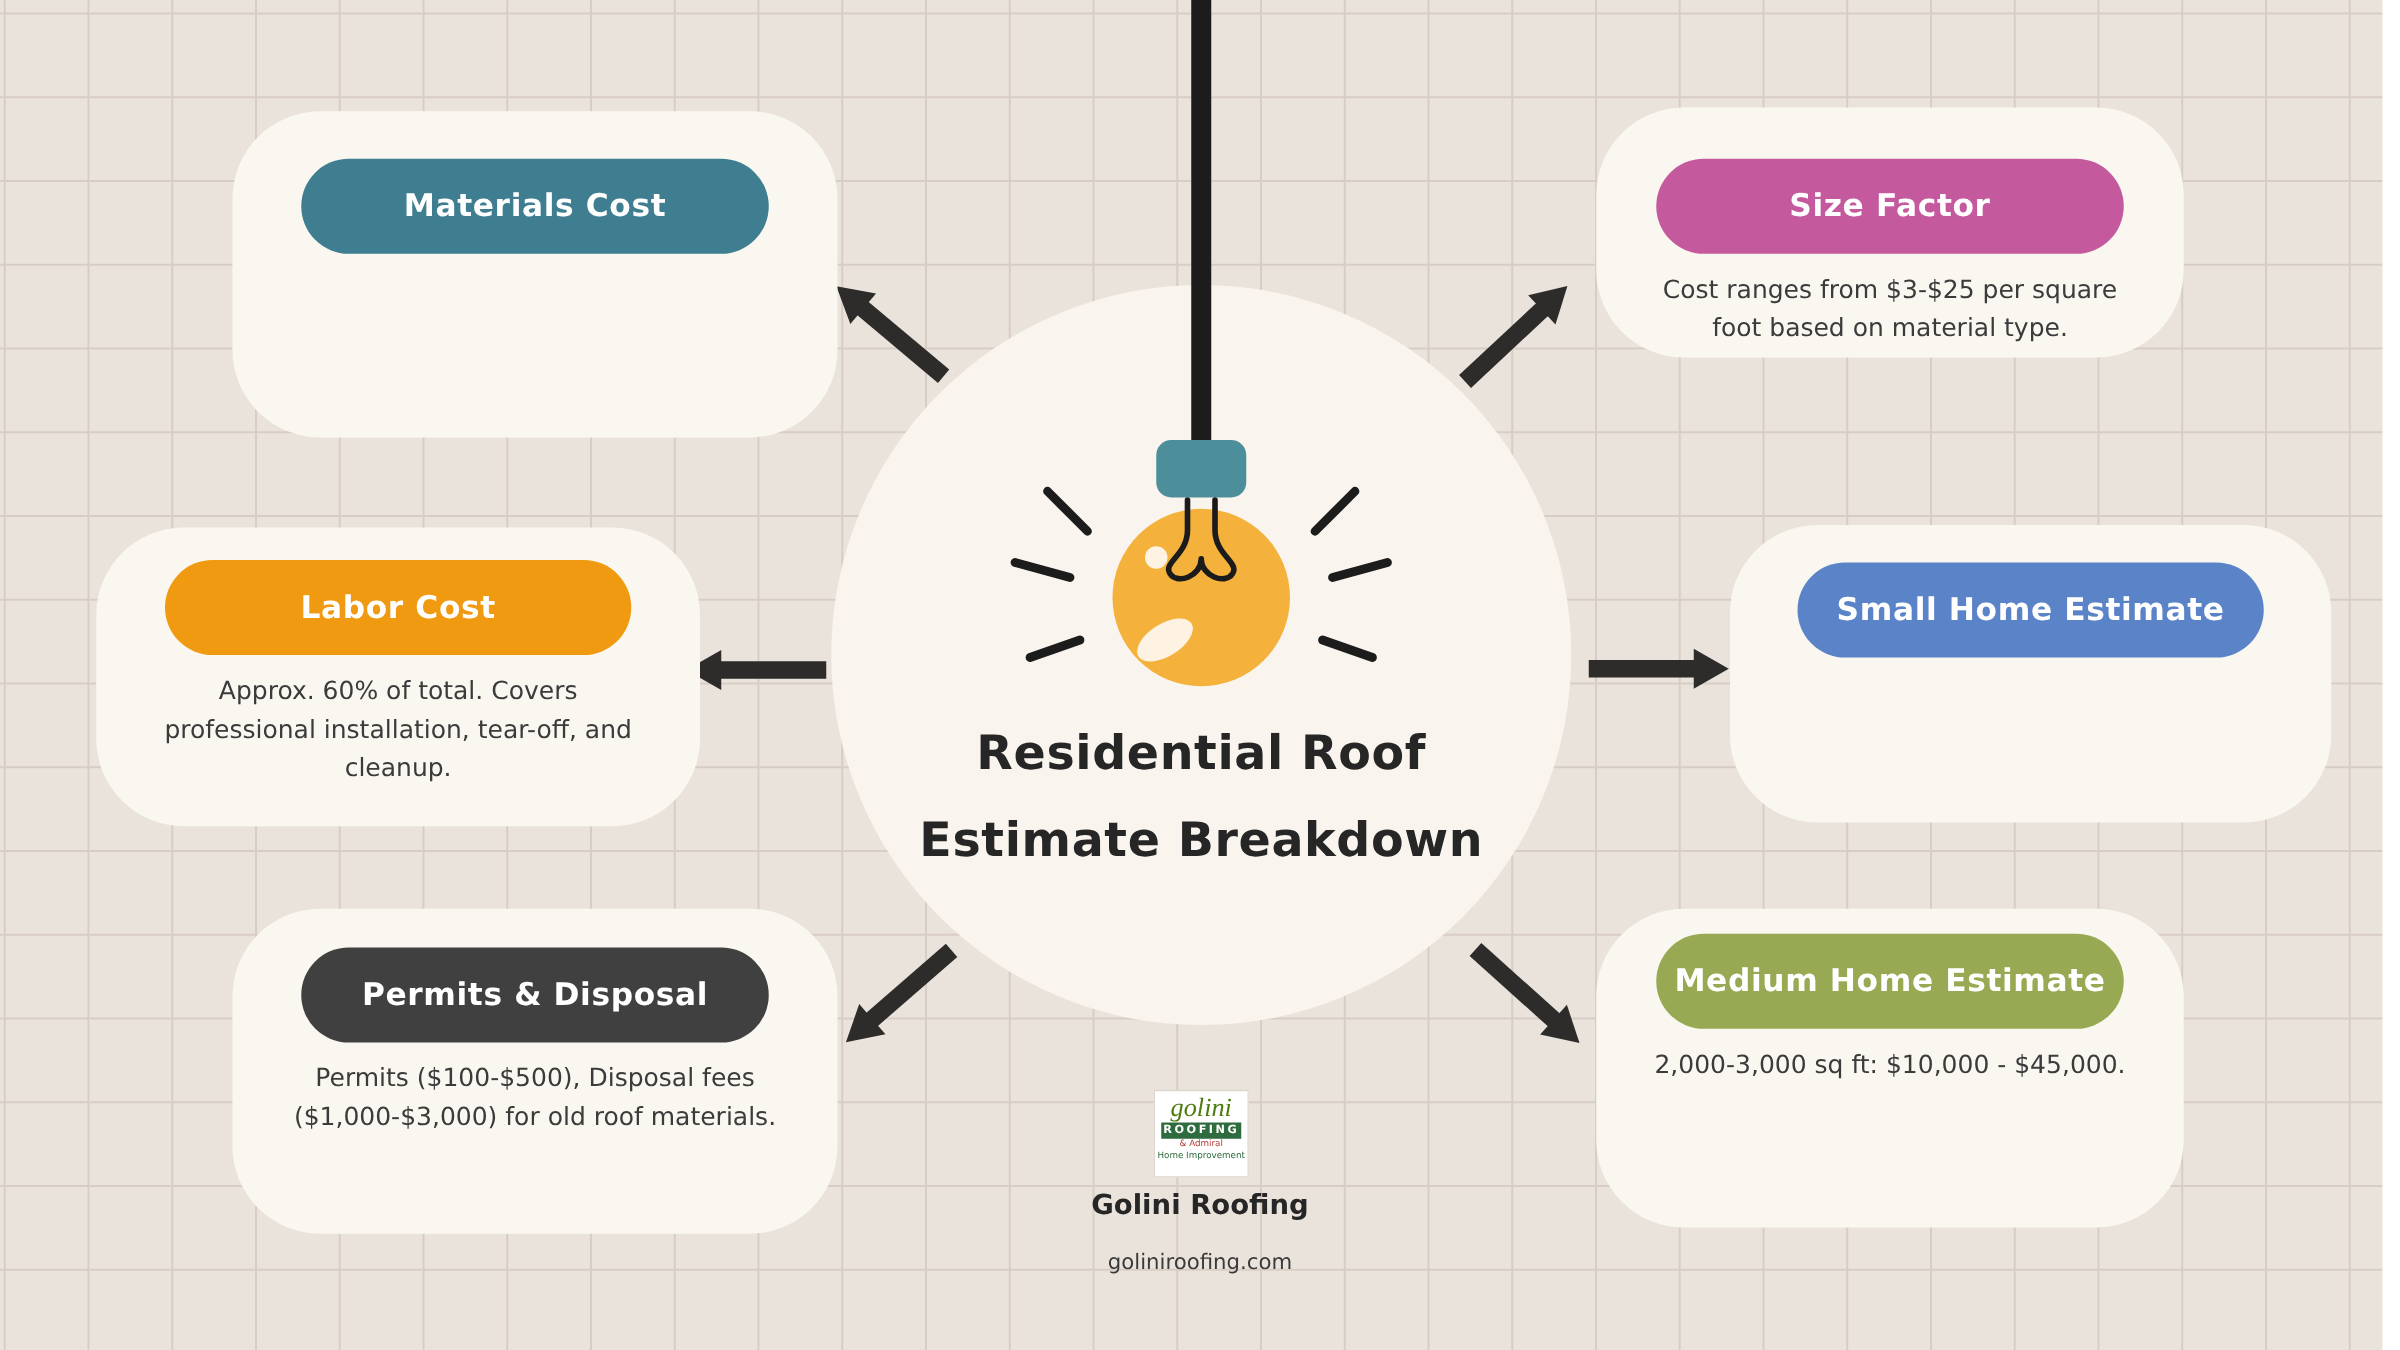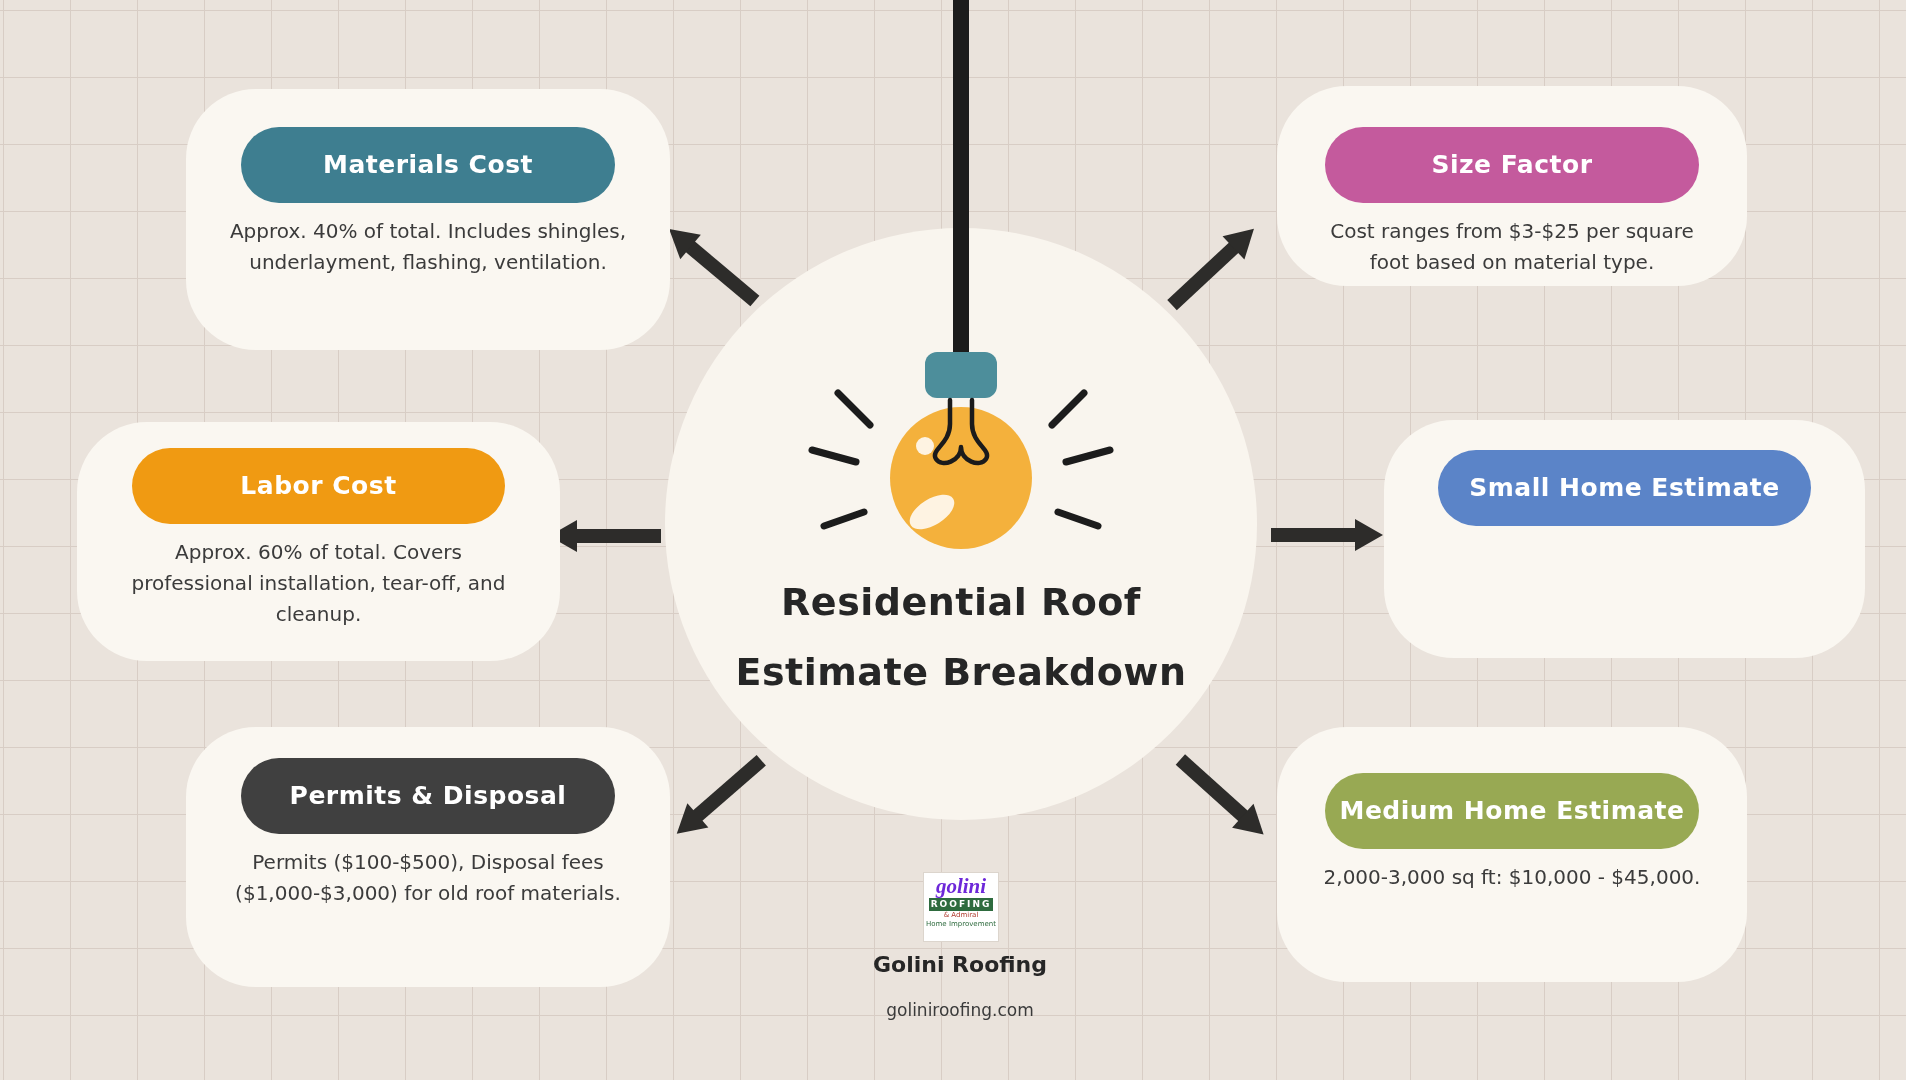--- a/index.html
+++ b/index.html
@@ -52,22 +52,22 @@
     border-top:16px solid transparent; border-bottom:16px solid transparent;
     border-left:28px solid #2d2c2a;
   }
 
   
   .logo {
     position:absolute; left:923px; top:872px; width:76px; height:70px;
     background:#ffffff; text-align:center; padding-top:2px; border:1px solid #dcd5cd;
   }
   .logo-golini {
-    font-family:"Liberation Serif","DejaVu Serif",serif; font-weight:bold; font-style:italic;
-    font-size:21px; color:#6d28d9; line-height:22px;
+    font-family:"Liberation Serif","DejaVu Serif",serif; font-weight:normal; font-style:italic;
+    font-size:21px; color:#4d7c0f; line-height:22px;
   }
   .logo-roofing {
     margin:1px auto 0; width:64px; background:#2e6b3e; color:#ffffff;
     font-size:9px; font-weight:bold; letter-spacing:2px; line-height:13px;
   }
   .logo-sub { font-size:7px; line-height:9px; }
   .logo-sub.red { color:#b03a2e; }
   .logo-sub.green { color:#2e6b3e; }
 
   .brand { position:absolute; left:0; top:952px; width:1920px; text-align:center; font-size:22px; font-weight:bold; color:#262626; }
@@ -120,21 +120,20 @@
     <div class="shaft" style="background-color: rgb(45, 44, 42);"></div>
     <div class="head" style="border-left-color: rgb(45, 44, 42);"></div>
   </div>
   <div class="arrow" style="left:1166px; top:781px; transform:rotate(42deg);">
     <div class="shaft" style="background-color: rgb(45, 44, 42);"></div>
     <div class="head" style="border-left-color: rgb(45, 44, 42);"></div>
   </div>
 
   <div class="card" style="left: 186px; top: 89px; width: 484px; height: 261px; background-color: rgb(250, 247, 241);">
     <div class="pill" style="width: 374px; margin-top: 38px; background-color: rgb(62, 126, 144);">Materials Cost</div>
-    <div class="card-text">Approx. 40% of total. Includes shingles, underlayment, flashing, ventilation.</div>
   </div>
 
   <div class="card" style="left: 77px; top: 422px; width: 483px; height: 239px; background-color: rgb(250, 247, 241);">
     <div class="pill" style="width: 373px; margin-top: 26px; background-color: rgb(240, 154, 18);">Labor Cost</div>
     <div class="card-text">Approx. 60% of total. Covers professional installation, tear-off, and cleanup.</div>
   </div>
 
   <div class="card" style="left: 186px; top: 727px; width: 484px; height: 260px; background-color: rgb(250, 247, 241);">
     <div class="pill" style="width: 374px; margin-top: 31px; background-color: #404040;">Permits &amp; Disposal</div>
     <div class="card-text">Permits ($100-$500), Disposal fees ($1,000-$3,000) for old roof materials.</div>
@@ -143,21 +142,21 @@
   <div class="card" style="left: 1277px; top: 86px; width: 470px; height: 200px; background-color: rgb(250, 247, 241);">
     <div class="pill" style="width: 374px; margin-top: 41px; background-color: rgb(196, 90, 157);">Size Factor</div>
     <div class="card-text">Cost ranges from $3-$25 per square foot based on material type.</div>
   </div>
 
   <div class="card" style="left: 1384px; top: 420px; width: 481px; height: 238px; background-color: rgb(250, 247, 241);">
     <div class="pill" style="width: 373px; margin-top: 30px; background-color: rgb(91, 132, 200);">Small Home Estimate</div>
   </div>
 
   <div class="card" style="left: 1277px; top: 727px; width: 470px; height: 255px; background-color: rgb(250, 247, 241);">
-    <div class="pill" style="width: 374px; margin-top: 46px; background-color: rgb(152, 169, 83);">Medium Home Estimate</div>
+    <div class="pill" style="width: 374px; margin-top: 20px; background-color: rgb(152, 169, 83);">Medium Home Estimate</div>
     <div class="card-text">2,000-3,000 sq ft: $10,000 - $45,000.</div>
   </div>
 
   <div class="logo">
     <div class="logo-golini">golini</div>
     <div class="logo-roofing">ROOFING</div>
     <div class="logo-sub red">&amp; Admiral</div>
     <div class="logo-sub green">Home Improvement</div>
   </div>
   <div class="brand">Golini Roofing</div>

